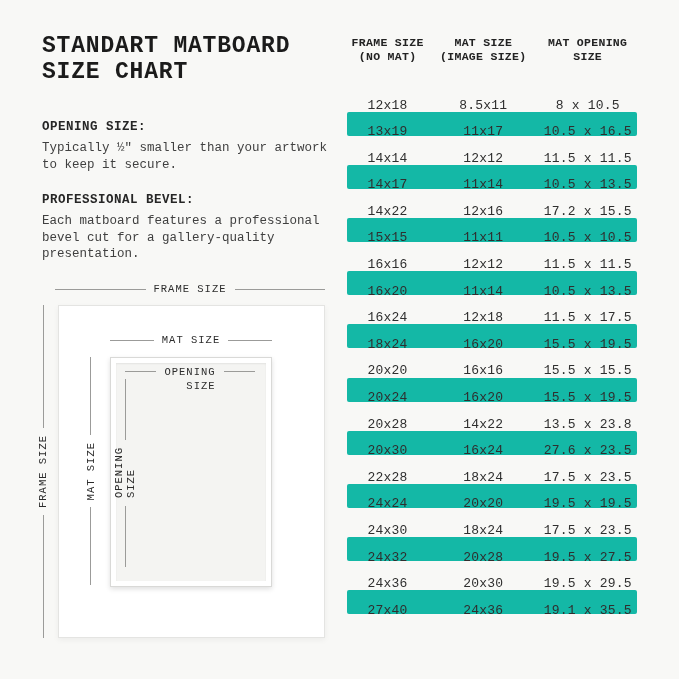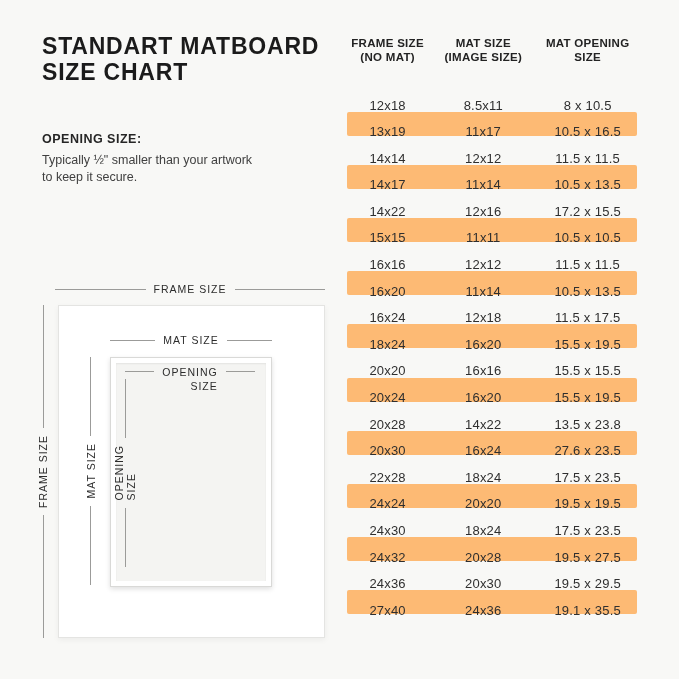--- a/index.html
+++ b/index.html
@@ -1,28 +1,28 @@
 <!DOCTYPE html>
 <html><head>
 <meta charset="utf-8">
 <style>
   html,body { margin:0; padding:0; }
   #page {
     position:relative; width:679px; height:679px;
     background:#f8f8f6; overflow:hidden;
-    font-family:Liberation Sans, sans-serif; color:#1f1f1f;
+    font-family:Liberation Mono, monospace; color:#1f1f1f;
   }
   
   .page-title {
     position:absolute; left:42px; top:33px; margin:0;
     font-size:23px; line-height:26px; font-weight:bold;
     letter-spacing:.8px; color:#1b1b1b; white-space:pre-line;
   }
   .info { position:absolute; left:42px; width:300px; }
-  .info-1 { top:132px; }
+  .info-1 { top:120px; }
   .info-2 { top:193px; }
   .info-head { font-size:12.5px; font-weight:bold; letter-spacing:.5px; color:#262626; }
   .info-body { margin-top:6px; font-size:12.5px; line-height:16.5px; color:#404040; white-space:pre-line; }
 
   
   .h-axis { position:absolute; display:flex; align-items:center; }
   .h-axis .ln { flex:1; height:1px; background:#9b9b99; }
   .axis-text {
     margin:0 8px; font-size:10.5px; letter-spacing:1px; color:#2c2c2c;
     white-space:nowrap;
@@ -65,21 +65,21 @@
   .thead { display:flex; }
   .th {
     font-size:11.5px; font-weight:bold; line-height:14px; letter-spacing:.3px;
     text-align:center; white-space:pre-line; color:#232323;
   }
   .tbody { margin-top:21px; }
   .trow {
     display:flex; align-items:center; height:24px; margin-bottom:2.6px;
     border-radius:2px;
   }
-  .trow.stripe { background:#fdba74; }
+  .trow.stripe { background:#14b8a6; }
   .tcell {
     text-align:center; font-size:13px; letter-spacing:.2px; color:#2f2f2f;margin-top:16px;
   }
   .col0 { width:28%; }
   .col1 { width:38%; }
   .col2 { width:34%; }
 </style>
 </head>
 <body>
 
@@ -87,20 +87,25 @@
 
   <h1 class="page-title">STANDART MATBOARD
 SIZE CHART</h1>
 
   <div class="info info-1">
     <div class="info-head">OPENING SIZE:</div>
     <div class="info-body">Typically ½" smaller than your artwork
 to keep it secure.</div>
   </div>
 
+  <div class="info info-2">
+    <div class="info-head">PROFESSIONAL BEVEL:</div>
+    <div class="info-body">Each matboard features a professional
+bevel cut for a gallery-quality presentation.</div>
+  </div>
 
   <div class="frame-rect"></div>
   <div class="mat-rect">
     <div class="opening-rect"></div>
   </div>
 
   <div class="h-axis axis-frame-h">
     <span class="ln"></span>
     <span class="axis-text">FRAME SIZE</span>
     <span class="ln"></span>

